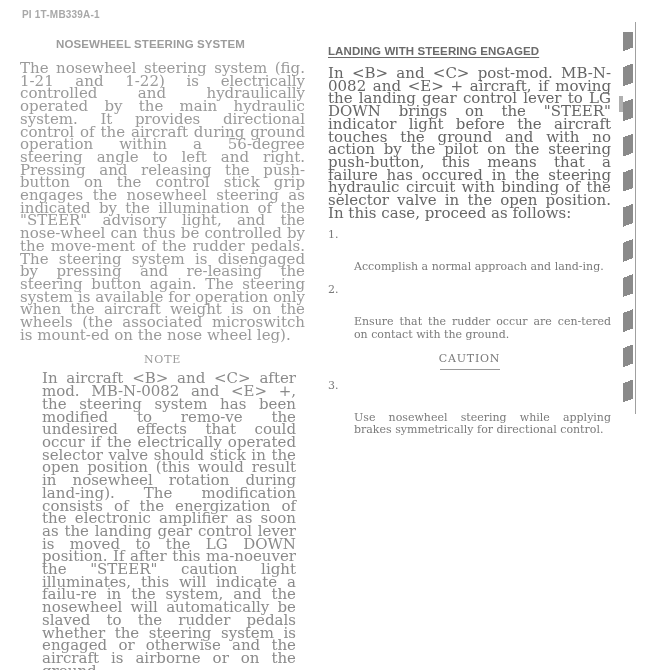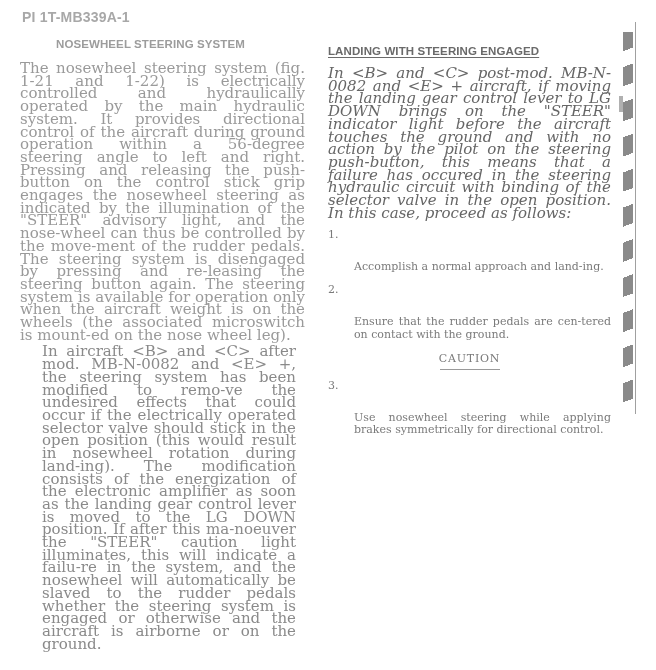--- a/index.html
+++ b/index.html
@@ -2,42 +2,42 @@
 <html><head>
 <meta charset="utf-8">
 <style>
   html, body { margin: 0; padding: 0; background: #ffffff; }
   body {
     width: 656px; height: 670px; position: relative; overflow: hidden;
     font-family: "DejaVu Serif", serif; color: #5f5f5f;
   }
   .doc-id {
     position: absolute; left: 22px; top: 9px;
-    font-family: "Liberation Sans", sans-serif; font-size: 14px; font-weight: bold;
+    font-family: "Liberation Sans", sans-serif; font-size: 10px; font-weight: bold;
     color: #a8a8a8; letter-spacing: 0.2px;
   }
   .col { position: absolute; }
   .left-col { left: 20px; top: 38px; width: 285px; }
   .right-col { left: 328px; top: 45px; width: 283px; }
   .section-title {
     font-family: "Liberation Sans", sans-serif; font-weight: bold; font-size: 11.5px;
     margin: 0 0 12px 0; letter-spacing: 0.1px;
   }
   .left-col .section-title { color: #9c9c9c; padding-left: 36px; }
   .right-col .section-title { color: #6a6a6a; text-decoration: underline; text-underline-offset: 2px; margin-bottom: 10px; }
   p { margin: 0; font-size: 15px; line-height: 12.7px; text-align: justify; }
   .left-col p.intro { color: #9a9a9a; }
   .note-heading, .caution-heading {
     text-align: center; font-size: 11px; letter-spacing: 0.8px; margin: 12px 0 6px 0;
   }
   .note-heading { color: #9a9a9a; }
   .note-body { margin: 4px 0 0 22px; width: 254px; }
   .note-body p { color: #8a8a8a; }
   .left-col p.closing { margin-top: 14px; color: #7a7a7a; }
-  .right-col p.intro { color: #666666; font-style: italic; }
+  .right-col p.intro { color: #666666; }
   ol.steps { list-style: none; margin: 10px 0 0 0; padding: 0; }
   ol.steps li { display: flex; font-size: 11px; line-height: 12.7px; margin-bottom: 10px; color: #7a7a7a; }
   ol.steps li .num { width: 26px; flex: 0 0 26px; }
   ol.steps li .txt { flex: 1; text-align: justify; margin-top: 32px; }
   .caution-heading { color: #7a7a7a; margin-top: 4px; margin-bottom: 4px; }
   .caution-rule { width: 60px; height: 1px; background: #9a9a9a; margin: 0 auto 8px auto; }
   .caution-body { margin: 0 0 10px 26px; width: 236px; }
   .caution-body p { color: #7a7a7a; }
   .change-bar {
     position: absolute; left: 623px; top: 32px; width: 10px; height: 380px;
@@ -47,36 +47,37 @@
   .bar-tab { position: absolute; left: 619px; top: 96px; width: 4px; height: 16px; background: #b0b0b0; }
 </style>
 </head>
 <body>
 
 <div class="doc-id">PI 1T-MB339A-1</div>
 
 <div class="col left-col">
   <h2 class="section-title">NOSEWHEEL STEERING SYSTEM</h2>
   <p class="intro">The nosewheel steering system (fig. 1-21 and 1-22) is electrically controlled and hydraulically operated by the main hydraulic system. It provides directional control of the aircraft during ground operation within a 56-degree steering angle to left and right. Pressing and releasing the push-button on the control stick grip engages the nosewheel steering as indicated by the illumination of the "STEER" advisory light, and the nose-wheel can thus be controlled by the move-ment of the rudder pedals. The steering system is disengaged by pressing and re-leasing the steering button again. The steering system is available for operation only when the aircraft weight is on the wheels (the associated microswitch is mount-ed on the nose wheel leg).</p>
+  <div class="note-heading">NOTE</div>
   <div class="note-body">
     <p>In aircraft &lt;B&gt; and &lt;C&gt; after mod. MB-N-0082 and &lt;E&gt; +, the steering system has been modified to remo-ve the undesired effects that could occur if the electrically operated selector valve should stick in the open position (this would result in nosewheel rotation during land-ing). The modification consists of the energization of the electronic amplifier as soon as the landing gear control lever is moved to the LG DOWN position. If after this ma-noeuver the "STEER" caution light illuminates, this will indicate a failu-re in the system, and the nosewheel will automatically be slaved to the rudder pedals whether the steering system is engaged or otherwise and the aircraft is airborne or on the ground.</p>
   </div>
 </div>
 
 <div class="col right-col">
   <h2 class="section-title">LANDING WITH STEERING ENGAGED</h2>
   <p class="intro">In &lt;B&gt; and &lt;C&gt; post-mod. MB-N-0082 and &lt;E&gt; + aircraft, if moving the landing gear control lever to LG DOWN brings on the "STEER" indicator light before the aircraft touches the ground and with no action by the pilot on the steering push-button, this means that a failure has occured in the steering hydraulic circuit with binding of the selector valve in the open position. In this case, proceed as follows:</p>
   <ol class="steps">
     <li>
       <span class="num">1.</span>
       <span class="txt">Accomplish a normal approach and land-ing.</span>
     </li>
     <li>
       <span class="num">2.</span>
-      <span class="txt">Ensure that the rudder pedals are cen-tered on contact with the ground.</span>
+      <span class="txt">Ensure that the rudder occur are cen-tered on contact with the ground.</span>
     </li>
   </ol>
   <div class="caution-heading">CAUTION</div>
   <div class="caution-rule"></div>
   <ol class="steps">
     <li>
       <span class="num">3.</span>
       <span class="txt">Use nosewheel steering while applying brakes symmetrically for directional control.</span>
     </li>
   </ol>

